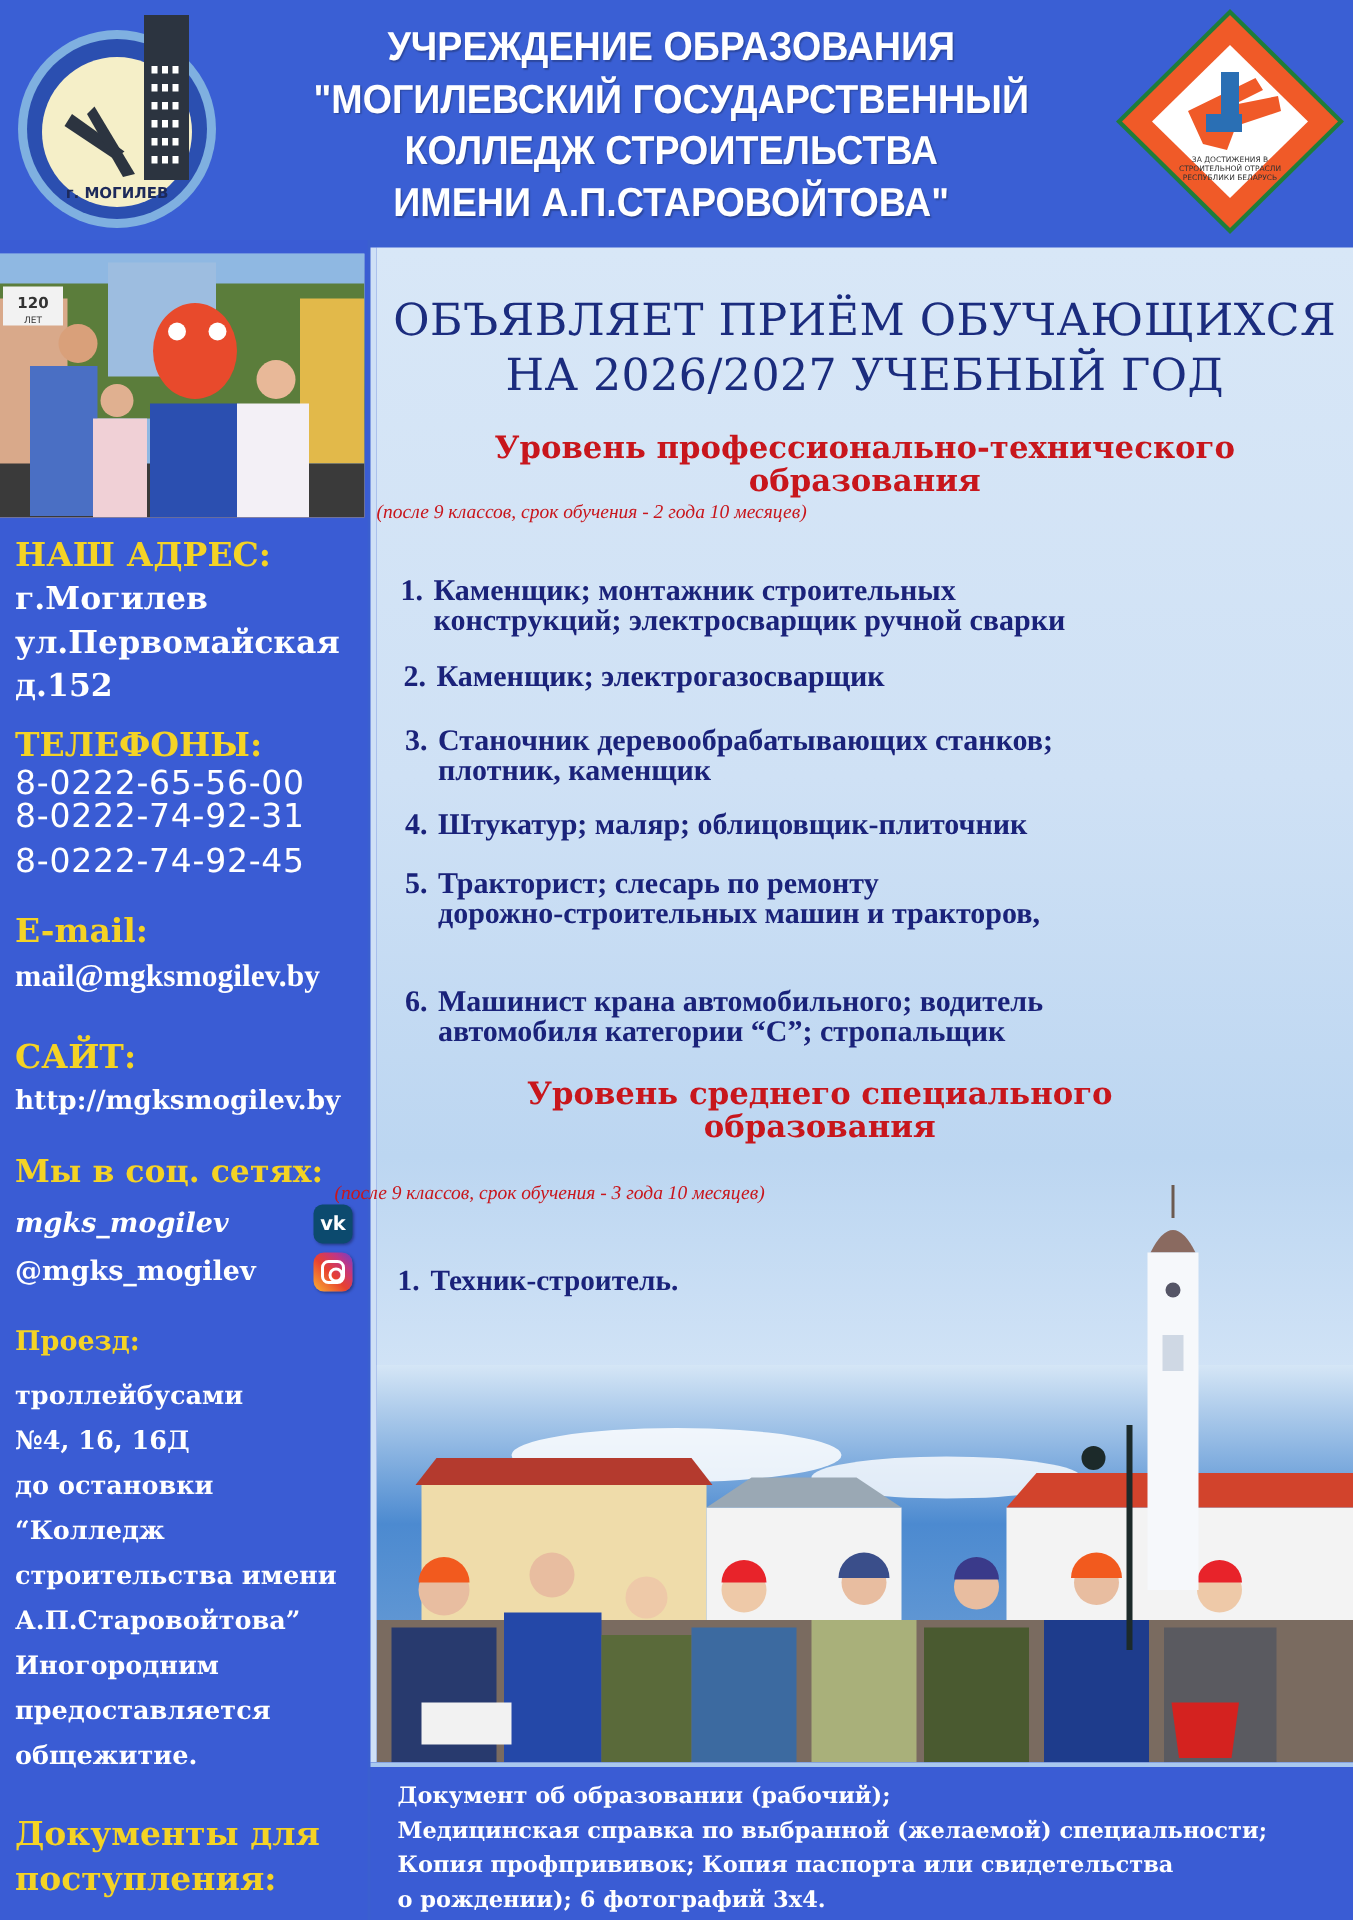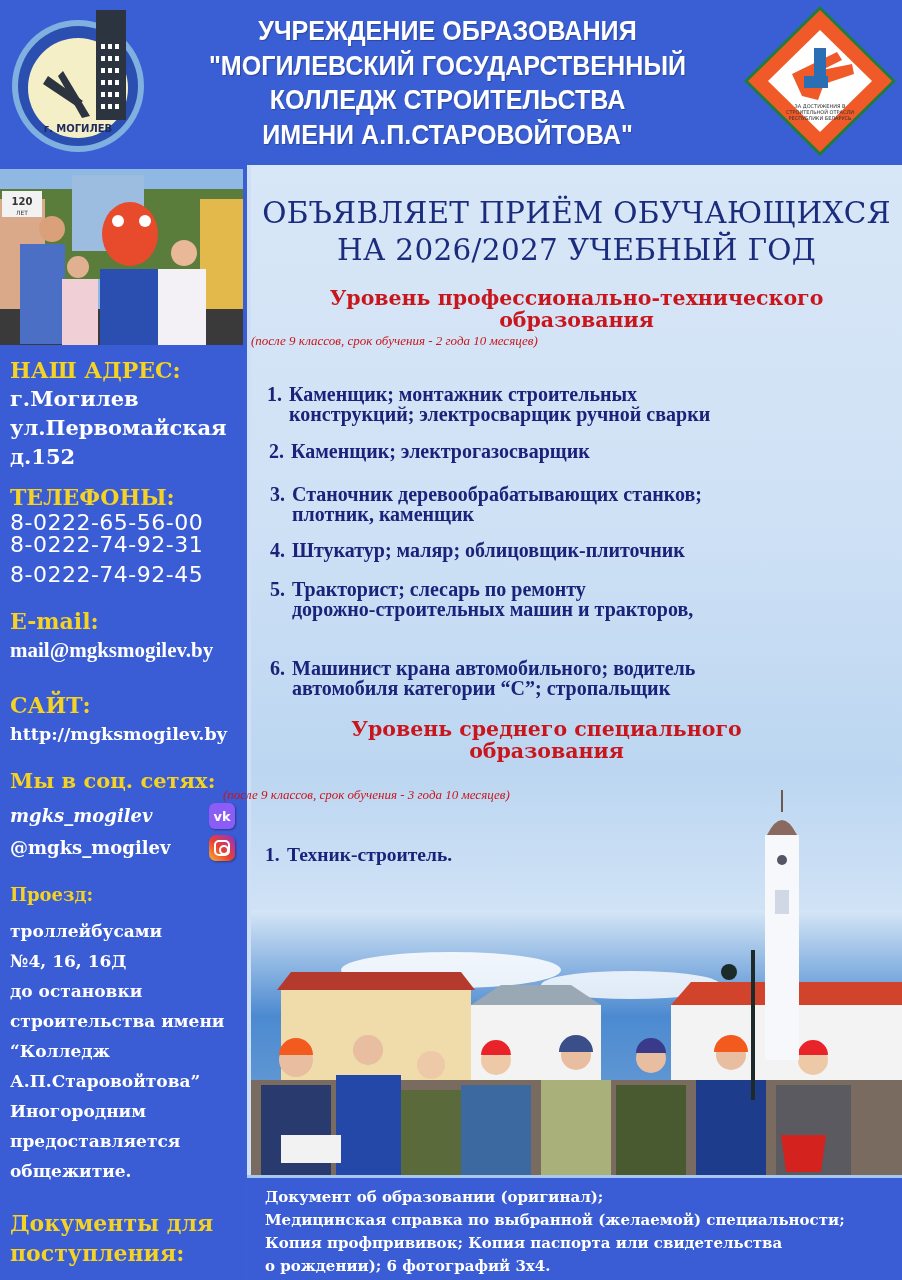--- a/index.html
+++ b/index.html
@@ -46,21 +46,21 @@
     white-space: nowrap;
   }
   .sb-head { color: #f4d325; font-size: 22px; }
   .sb-big { font-size: 21px; line-height: 25.5px; }
   .sb-phone { font-family: "DejaVu Sans", sans-serif; font-weight: normal; font-size: 22px; line-height: 26px; letter-spacing: 0.5px; }
   .sb-mid { font-size: 17.5px; line-height: 24px; }
   .sb-small { font-size: 17px; line-height: 30px; }
 
   .social-row { display: flex; align-items: center; justify-content: space-between; width: 225px; height: 32px; }
   .icon-vk {
-    width: 26px; height: 26px; border-radius: 6px; background: #8b5cf6;
+    width: 26px; height: 26px; border-radius: 6px; background: #0c4a6e;
     color: #fff; font: bold 13px "DejaVu Sans", sans-serif; display:flex; align-items:center; justify-content:center;
     box-shadow: 1px 1px 2px rgba(0,0,0,0.35);
   }
   .icon-ig {
     width: 26px; height: 26px; border-radius: 7px;
     background: linear-gradient(45deg, #f9b233 0%, #e8412f 45%, #c13584 75%, #6f3fc6 100%);
     display:flex; align-items:center; justify-content:center;
     box-shadow: 1px 1px 2px rgba(0,0,0,0.35);
   }
   .icon-ig span {
@@ -227,22 +227,22 @@
         <span></span>
       </span>
   </div>
 </div>
 
 <div class="sb-text sb-head" style="top:884px; font-size:18px;">Проезд:</div>
 <div class="sb-text" style="top:916px;">
   <div class="sb-small">троллейбусами</div>
   <div class="sb-small">№4, 16, 16Д</div>
   <div class="sb-small">до остановки</div>
+  <div class="sb-small">“Колледж</div>
   <div class="sb-small">строительства имени</div>
-  <div class="sb-small">“Колледж</div>
   <div class="sb-small">А.П.Старовойтова”</div>
   <div class="sb-small">Иногородним</div>
   <div class="sb-small">предоставляется</div>
   <div class="sb-small">общежитие.</div>
 </div>
 
 <div class="sb-text sb-head" style="top:1208px; font-size:22px; line-height:30px;">
   <div>Документы для</div>
   <div>поступления:</div>
 </div>
@@ -350,18 +350,18 @@
 <svg class="tower" viewBox="0 0 54 270">
   <line x1="27" y1="0" x2="27" y2="22" stroke="#6c5a50" stroke-width="2"></line>
   <path d="M12,45 Q27,15 42,45 Z" fill="#8a6a60"></path>
   <rect x="10" y="45" width="34" height="225" fill="#f6f8fb"></rect>
   <circle cx="27" cy="70" r="5" fill="#556"></circle>
   <rect x="20" y="100" width="14" height="24" fill="#cfd8e4"></rect>
 </svg>
 
 <div class="docs">
   <div class="docs-text">
-    <div>Документ об образовании (оригинал);</div>
+    <div>Документ об образовании (рабочий);</div>
     <div>Медицинская справка по выбранной (желаемой) специальности;</div>
     <div>Копия профпрививок; Копия паспорта или свидетельства</div>
     <div>о рождении); 6 фотографий 3х4.</div>
   </div>
 </div>
 
 </body></html>

